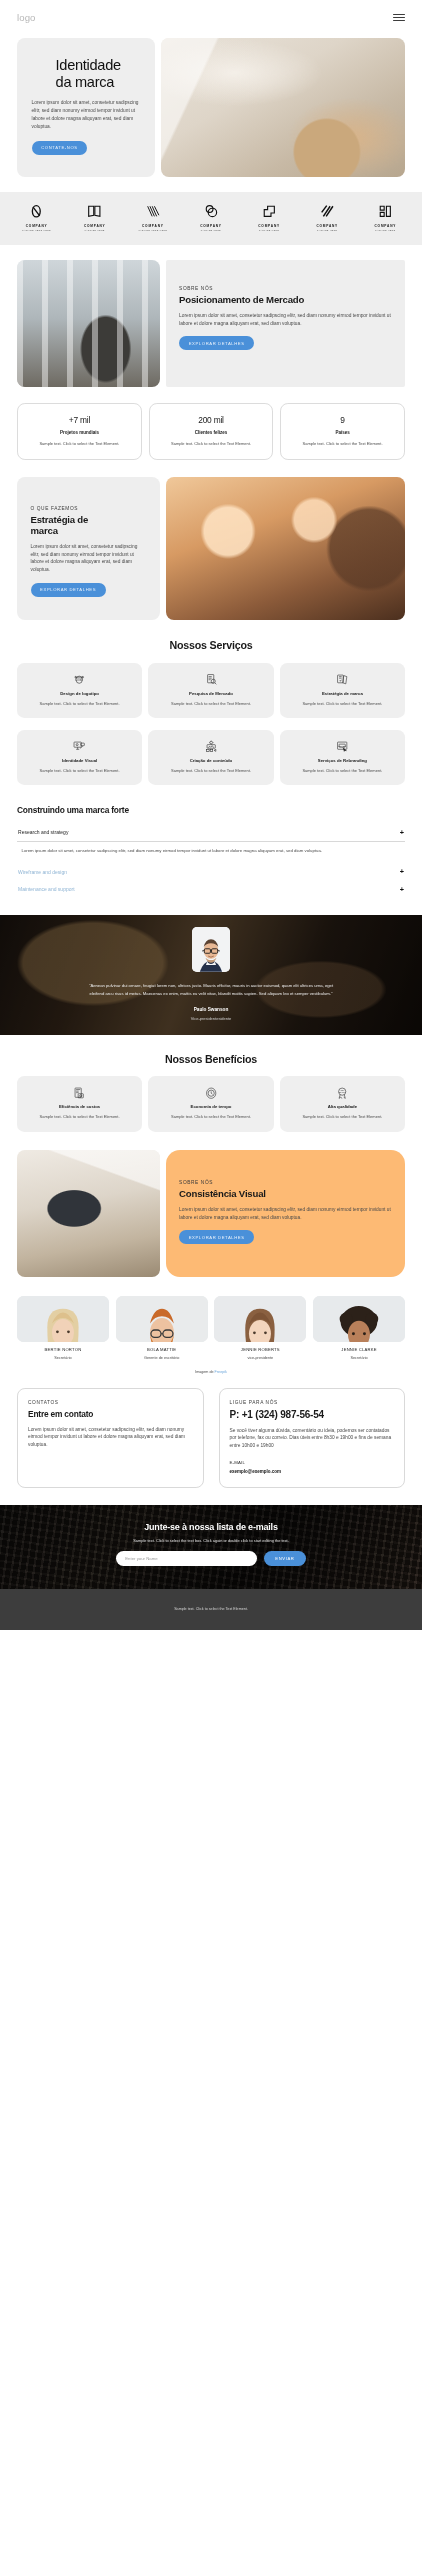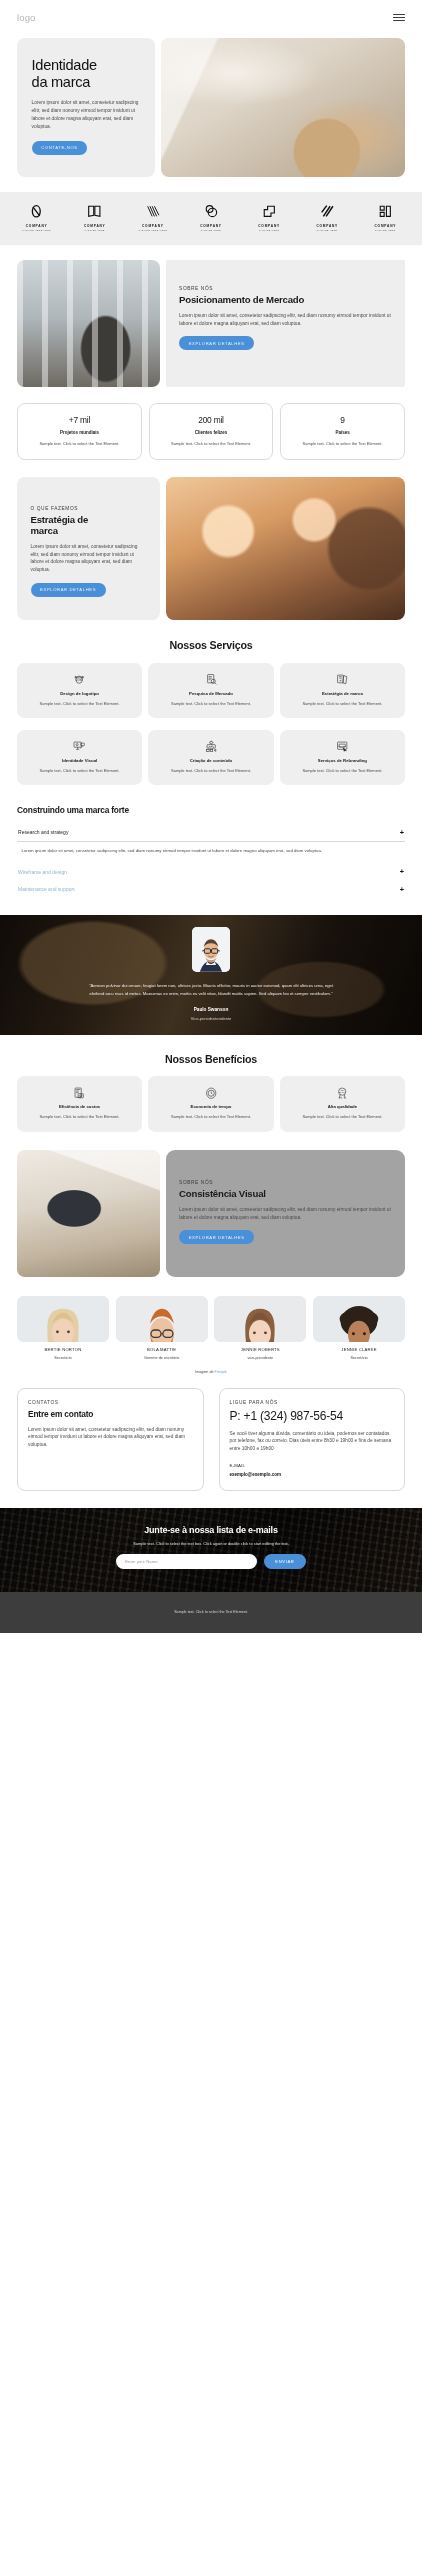--- a/index.html
+++ b/index.html
@@ -28,21 +28,21 @@
     border-radius: 11.3px; border: none; cursor: pointer; text-transform: uppercase;
   }
   .sec-title { font-size: 10.7px; font-weight: 700; text-align: center; letter-spacing: -0.2px; }
 
   
   .hero { display: flex; gap: 5.6px; padding: 3.4px 17px 0 17px; }
   .hero-left {
     background: #eeeeee; border-radius: 7.9px; width: 138px;
     padding: 18.6px 14.6px 22.5px 14.6px;
   }
-  .hero-h1 { font-size: 14.6px; line-height: 1.14; font-weight: 300; letter-spacing: -0.3px; color: #111; }
+  .hero-h1 { font-size: 14.6px; line-height: 1.14; font-weight: 300; letter-spacing: -0.3px; color: #111; margin-left: 24px; }
   .hero-left .body-text { margin: 9px 0 10px 0; }
   .hero-right {
     flex: 1; border-radius: 7.9px; overflow: hidden; min-height: 129px;
     position: relative; background: #cfc6bb;
   }
 
   
   .ph { position: relative; overflow: hidden; }
   .ph::after { content: ""; position: absolute; inset: 0; }
   .ph-desk { background:
@@ -148,37 +148,37 @@
 
   
   .face { position: absolute; inset: 0; }
 
   
   .benefits { padding: 18px 17px 0 17px; }
 
   
   .vc-row { display: flex; gap: 5.6px; padding: 18px 17px 0 17px; }
   .vc-img { width: 143px; border-radius: 7.9px; overflow: hidden; min-height: 127px; }
-  .vc-box { flex: 1; background: #a3a3a3; border-radius: 9px; padding: 30px 13.5px 26px 13.5px; }
+  .vc-box { flex: 1; background: #fdba74; border-radius: 14px; padding: 30px 13.5px 26px 13.5px; }
 
   
   .team { display: flex; gap: 6.8px; padding: 19px 17px 0 17px; }
   .member { flex: 1; text-align: center; }
   .member-photo { width: 100%; height: 46px; border-radius: 6.8px; overflow: hidden;
                   background: #e4e8ea; position: relative; }
   .member-name { font-size: 4.2px; letter-spacing: 0.2px; margin-top: 5px; color: #1e1e1e; }
   .member-role { font-size: 3.8px; color: #4c4c4c; margin-top: 3.4px; }
   .credit { text-align: center; font-size: 3.7px; color: #4a4a4a; padding: 10px 0 0 0; }
   .credit a { color: #6fa8dc; text-decoration: none; }
 
   
   .contact-row { display: flex; gap: 15px; padding: 14.6px 17px 0 17px; }
   .contact-card { flex: 1; border: 0.6px solid #d9d9d9; border-radius: 7.9px; padding: 11.3px 10px 12.4px 10px; }
   .contact-h { font-size: 8.4px; font-weight: 700; letter-spacing: -0.2px; margin: 3.9px 0 6.2px 0; }
-  .phone-h { font-size: 12px; font-weight: 400; letter-spacing: -0.2px; margin: 3.9px 0 6.2px 0; }
+  .phone-h { font-size: 10px; font-weight: 700; letter-spacing: -0.2px; margin: 3.9px 0 6.2px 0; }
   .small-label { font-size: 4.3px; letter-spacing: 0.2px; color: #2c2c2c; margin-top: 9.6px; }
   .email-val { font-size: 4.5px; font-weight: 700; margin-top: 4.5px; color: #111; }
 
   
   .newsletter { position: relative; min-height: 84px; margin-top: 17px;
                 padding: 17px 22.5px 19px 22.5px; text-align: center; overflow: hidden; }
   .newsletter::before { content: ""; position: absolute; inset: 0; background: rgba(0,0,0,.48); z-index: 1; }
   .newsletter > * { position: relative; z-index: 2; }
   .nl-title { color: #fff; font-size: 9px; font-weight: 700; letter-spacing: -0.2px; }
   .nl-sub { color: #e2e2e2; font-size: 3.9px; margin-top: 6.2px; }

